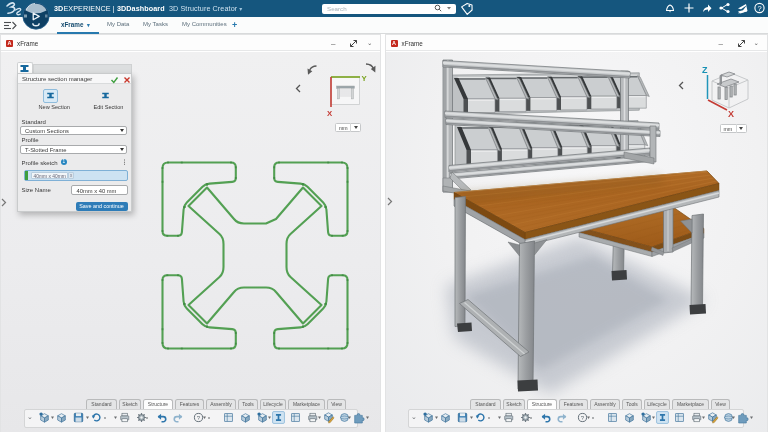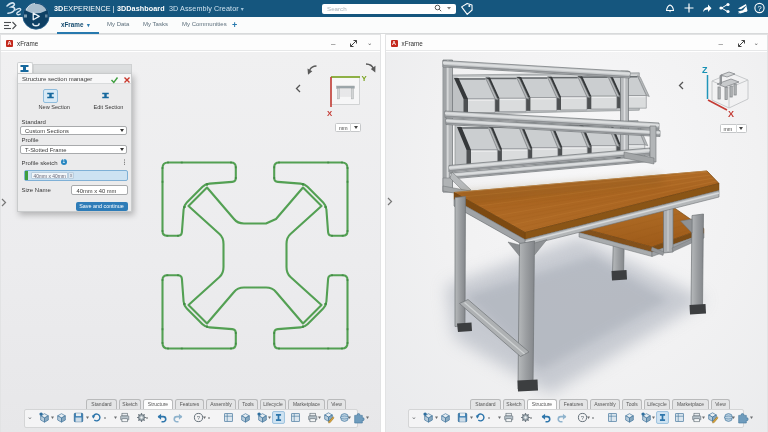--- a/index.html
+++ b/index.html
@@ -1,20 +1,20 @@
 <!DOCTYPE html>
 <html><head><meta charset="utf-8">
 <style>
 * { margin:0; padding:0; box-sizing:border-box; }
 body { width:768px; height:432px; font-family:"Liberation Sans", sans-serif; background:#fff; overflow:hidden; position:relative; }
 .abs { position:absolute; }
 </style></head>
 <body>
 <div class="abs" style="left:0;top:0;width:768px;height:17px;background:#15567e;"></div>
-<div class="abs" style="left:54px;top:3.5px;font-size:7.2px;color:#fff;letter-spacing:0.1px;"><b>3D</b>EXPERIENCE&nbsp;|&nbsp;<b>3DDashboard</b>&nbsp;&nbsp;<span style="color:#cfe2ef;">3D Assembly Creator</span>&nbsp;<span style="color:#9fc3da;font-size:6px;">▾</span></div>
+<div class="abs" style="left:54px;top:3.5px;font-size:7.2px;color:#fff;letter-spacing:0.1px;"><b>3D</b>EXPERIENCE&nbsp;|&nbsp;<b>3DDashboard</b>&nbsp;&nbsp;<span style="color:#cfe2ef;">3D Structure Creator</span>&nbsp;<span style="color:#9fc3da;font-size:6px;">▾</span></div>
 <div class="abs" style="left:322px;top:3.5px;width:134px;height:10px;background:#fff;border-radius:2px;"></div>
 <div class="abs" style="left:327px;top:5px;font-size:6.2px;color:#a9b2b8;">Search</div>
 
 <div class="abs" style="left:0;top:17px;width:768px;height:17px;background:#fbfcfc;border-bottom:1px solid #d8dadb;"></div>
 <div class="abs" style="left:57px;top:20px;width:42px;height:14px;border-bottom:2px solid #2779ae;"></div>
 <div class="abs" style="left:61px;top:21px;font-size:6.3px;color:#134a6e;font-weight:bold;">xFrame&nbsp;&nbsp;<span style="color:#2779ae;font-size:5.5px;">▾</span></div>
 <div class="abs" style="left:107px;top:21px;font-size:6px;color:#5c6e7b;">My Data</div>
 <div class="abs" style="left:143px;top:21px;font-size:6px;color:#5c6e7b;">My Tasks</div>
 <div class="abs" style="left:182px;top:21px;font-size:6px;color:#5c6e7b;">My Communities</div>
 <div class="abs" style="left:232px;top:19.5px;font-size:9px;color:#2779ae;font-weight:bold;">+</div>

